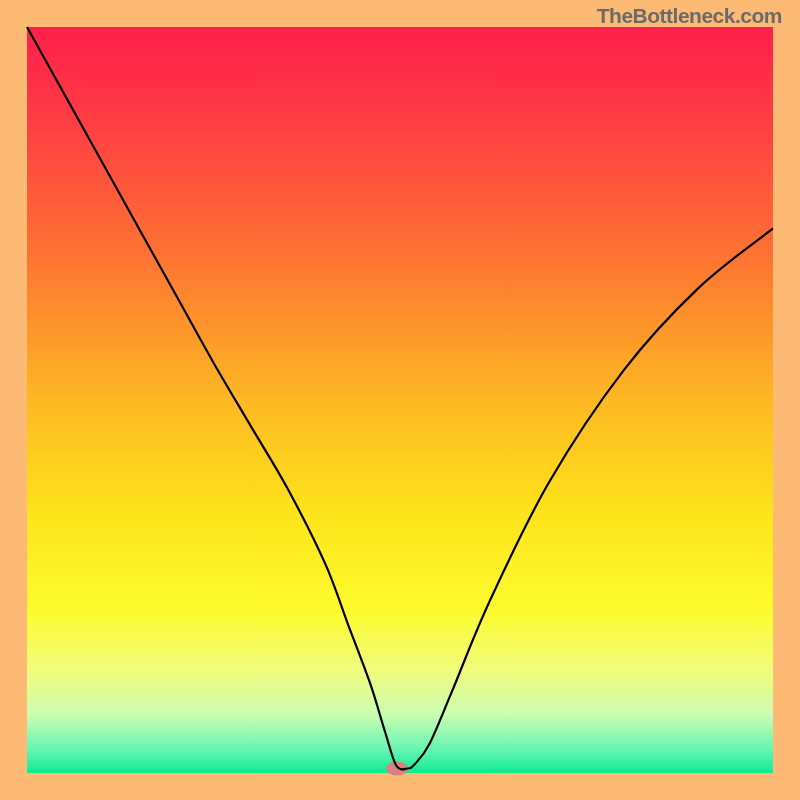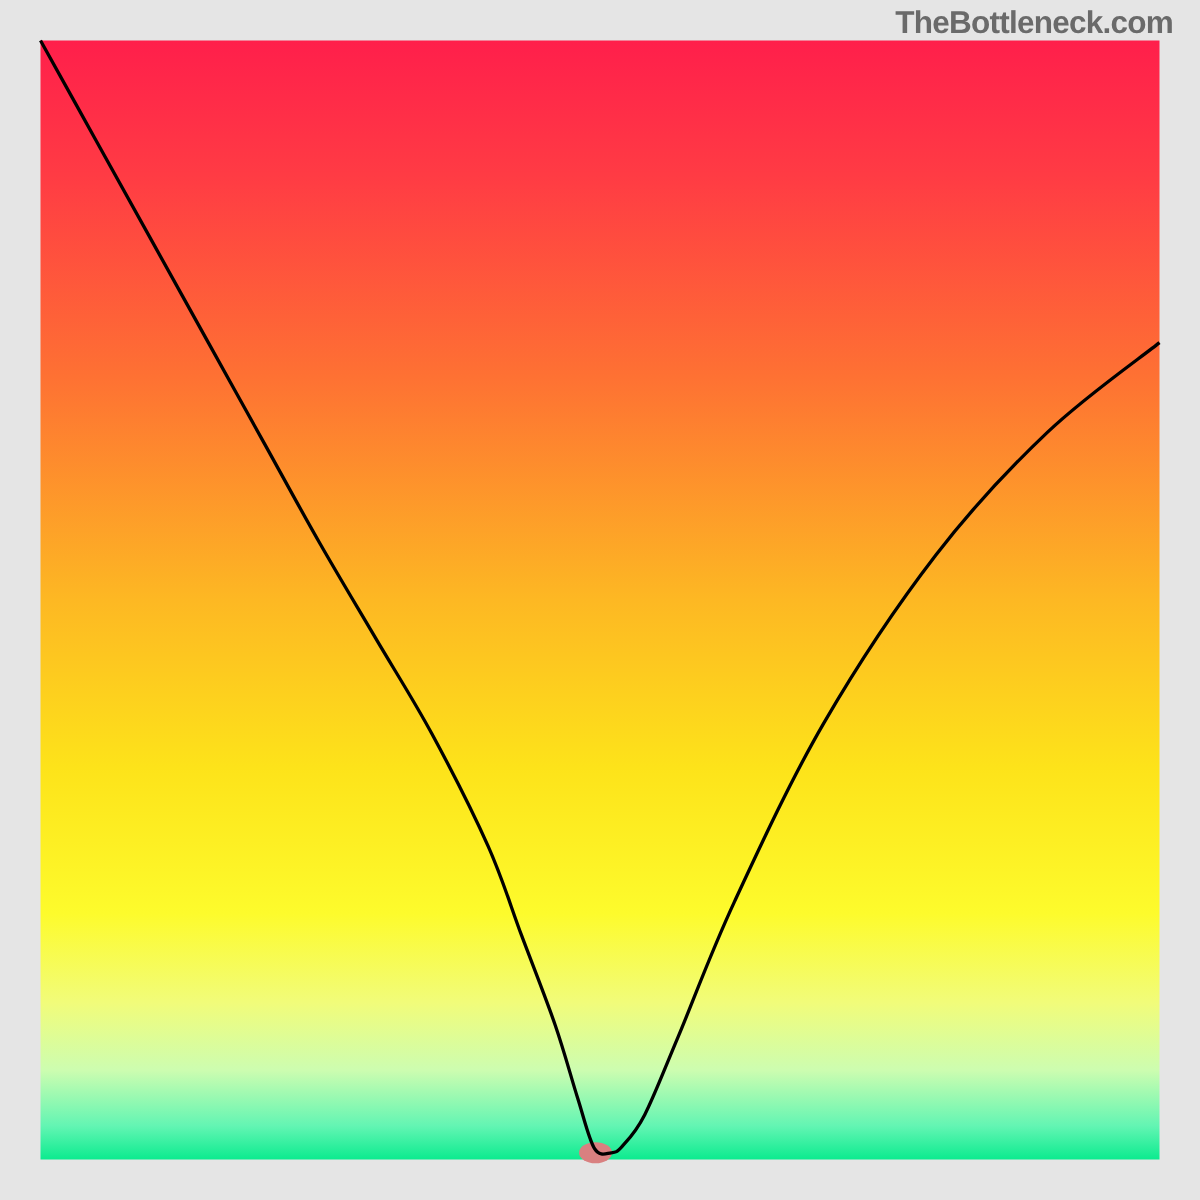--- a/index.html
+++ b/index.html
@@ -7,21 +7,21 @@
     padding: 0;
     width: 800px;
     height: 800px;
     overflow: hidden;
     font-family: Arial, sans-serif;
   }
   .chart-container {
     width: 800px;
     height: 800px;
     position: relative;
-    background: #e5e5e5;
+    background: #fdba74;
   }
   .watermark {
     position: absolute;
     top: 4px;
     right: 18px;
     font-size: 21px;
     font-weight: bold;
     color: #6a6a6a;
     letter-spacing: -0.5px;
     z-index: 10;

